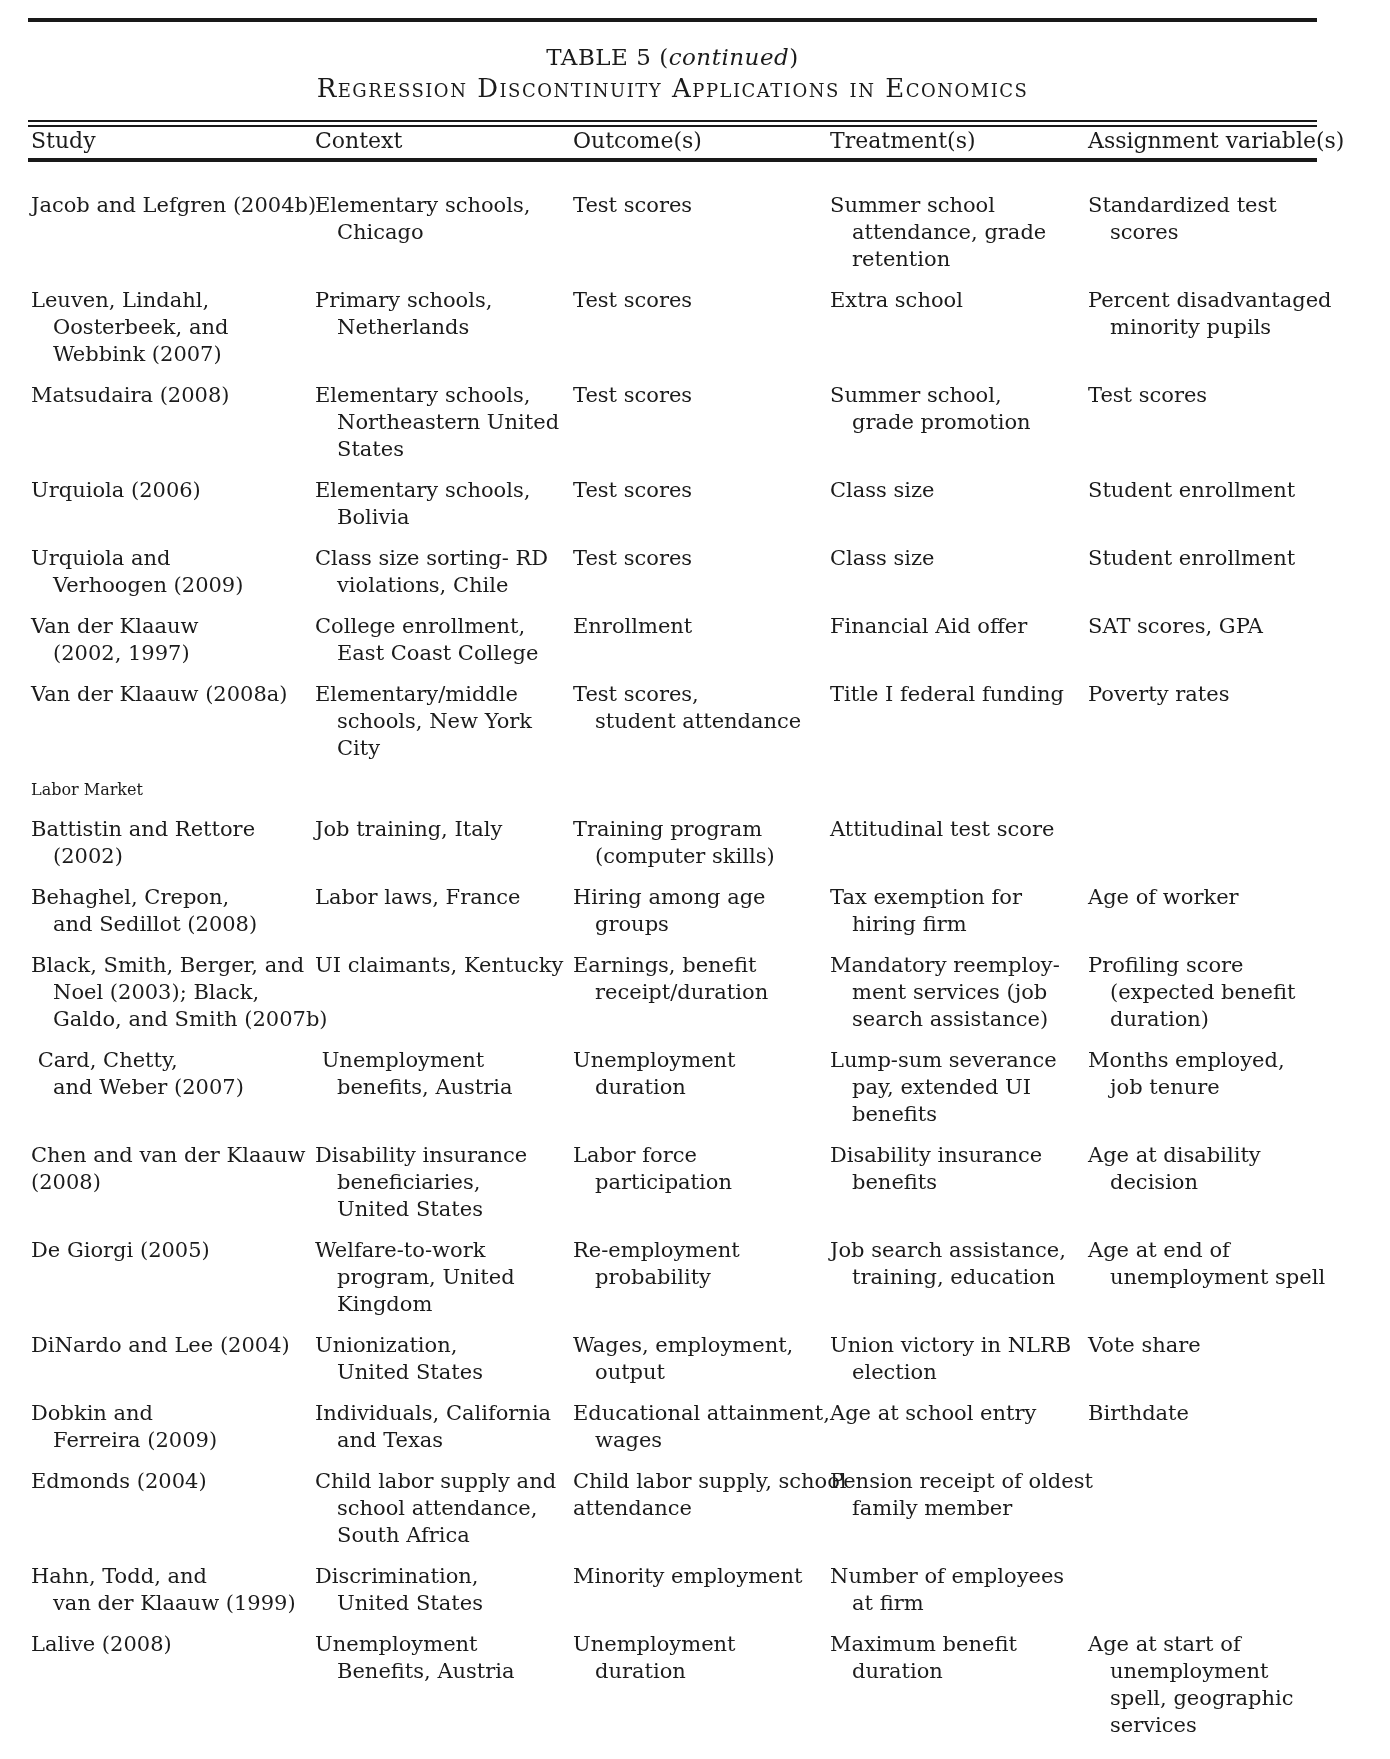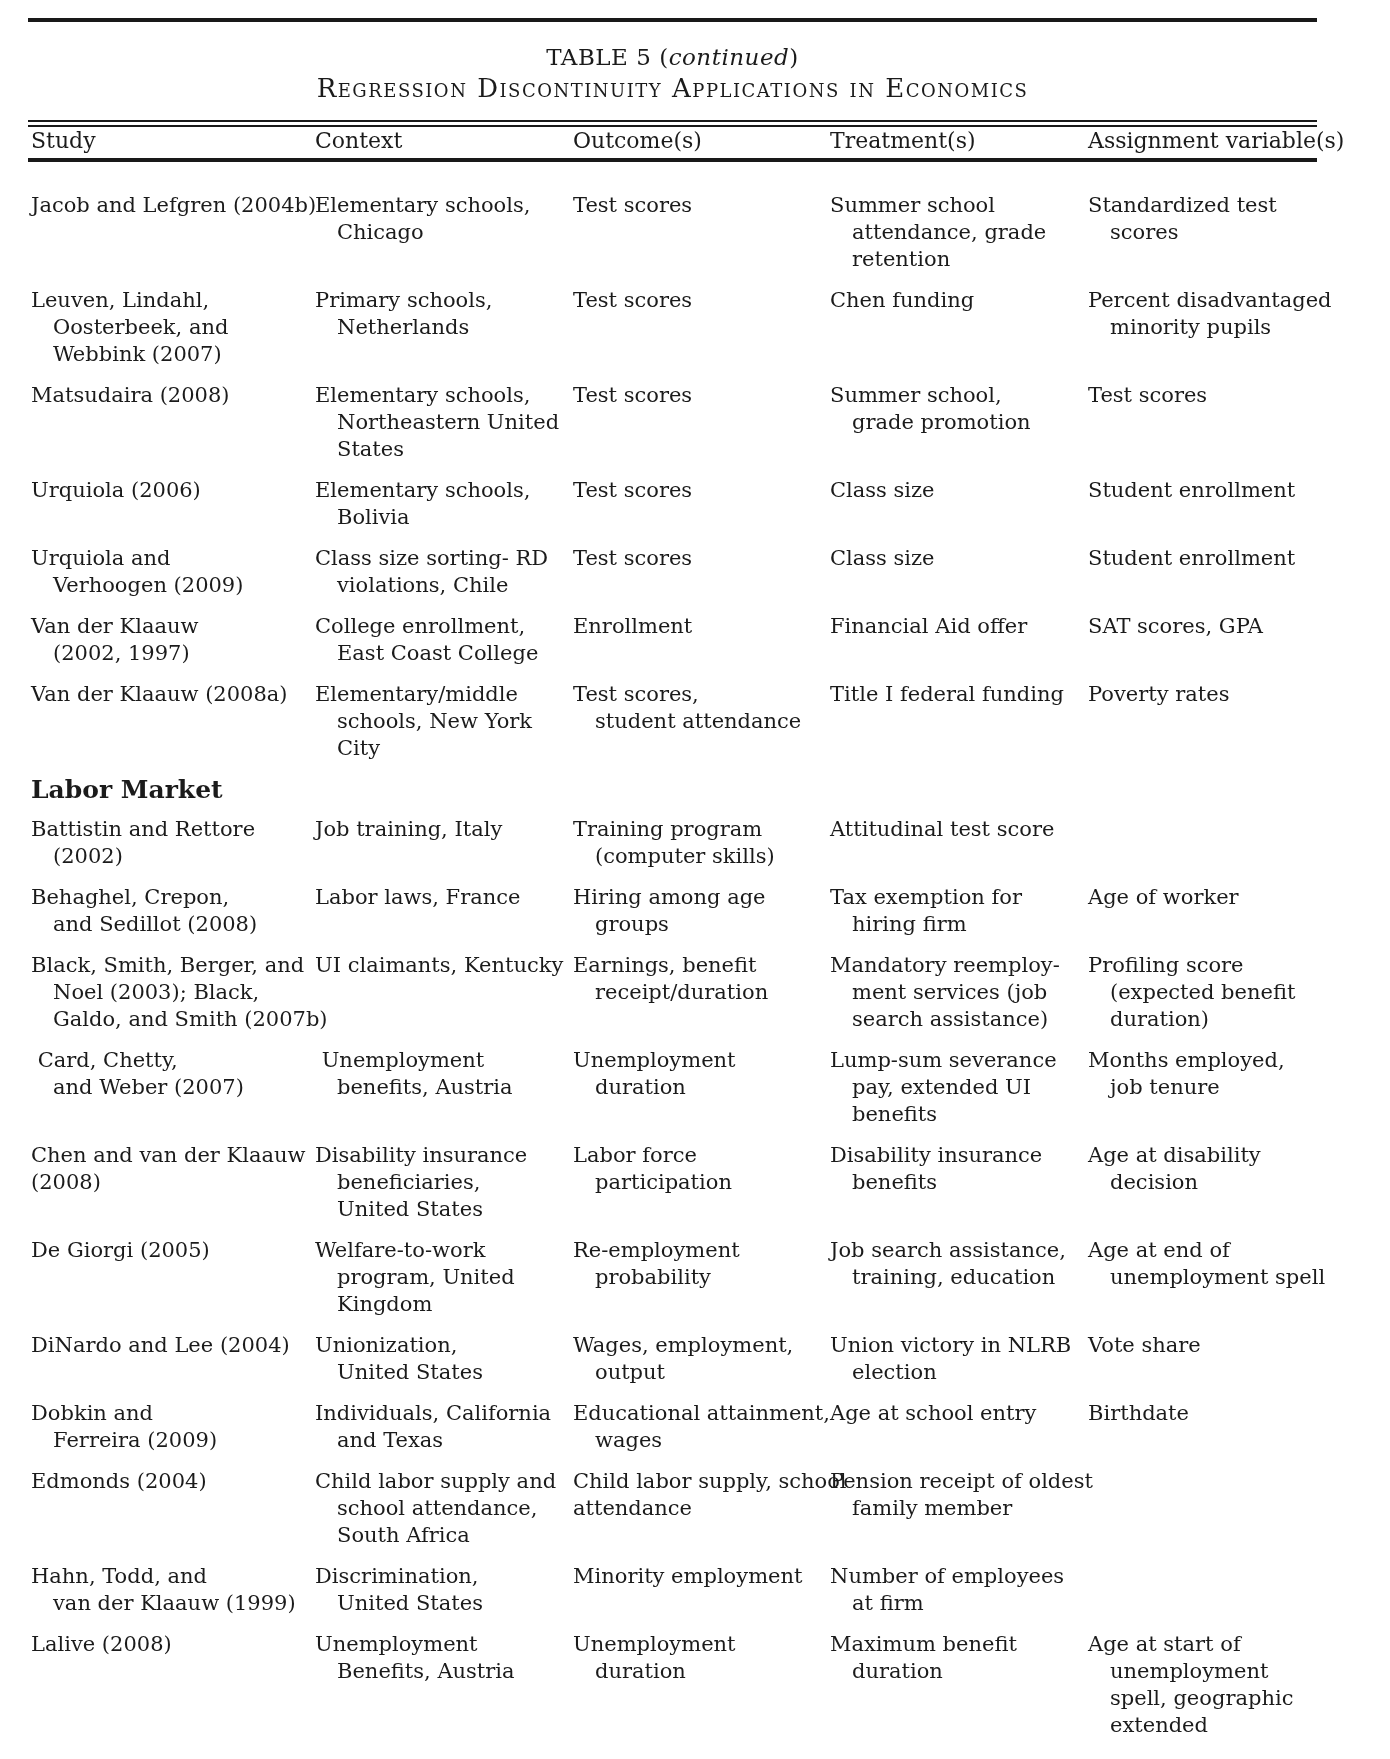--- a/index.html
+++ b/index.html
@@ -42,22 +42,22 @@
   .row {
     display: grid;
     grid-template-columns: 284px 258px 257px 258px 233px;
     margin-left: 31px;
     margin-bottom: 14px;
     font-size: 21px;
     line-height: 27px;
   }
   .section-row {
     margin: 6px 0 13px 31px;
-    font-weight: bold;
-    font-size: 25px;
+    font-weight: normal;
+    font-size: 16px;
     line-height: 27px;
     white-space: pre;
   }
   .cell { min-width: 0; }
   .ln { white-space: pre; }
   .cont { padding-left: 22px; }
 </style>
 </head>
 <body>
 
@@ -110,21 +110,21 @@
           <div class="ln cont">Webbink (2007)</div>
         </div>
         <div class="cell">
           <div class="ln">Primary schools,</div>
           <div class="ln cont">Netherlands</div>
         </div>
         <div class="cell">
           <div class="ln">Test scores</div>
         </div>
         <div class="cell">
-          <div class="ln">Chen funding</div>
+          <div class="ln">Extra school</div>
         </div>
         <div class="cell">
           <div class="ln">Percent disadvantaged</div>
           <div class="ln cont">minority pupils</div>
         </div>
       </div>
       <div class="row">
         <div class="cell">
           <div class="ln">Matsudaira (2008)</div>
         </div>
@@ -437,17 +437,17 @@
           <div class="ln cont">duration</div>
         </div>
         <div class="cell">
           <div class="ln">Maximum benefit</div>
           <div class="ln cont">duration</div>
         </div>
         <div class="cell">
           <div class="ln">Age at start of</div>
           <div class="ln cont">unemployment</div>
           <div class="ln cont">spell, geographic</div>
-          <div class="ln cont">extended</div>
+          <div class="ln cont">services</div>
         </div>
       </div>
     </div>
 </div>
 
 </body></html>

